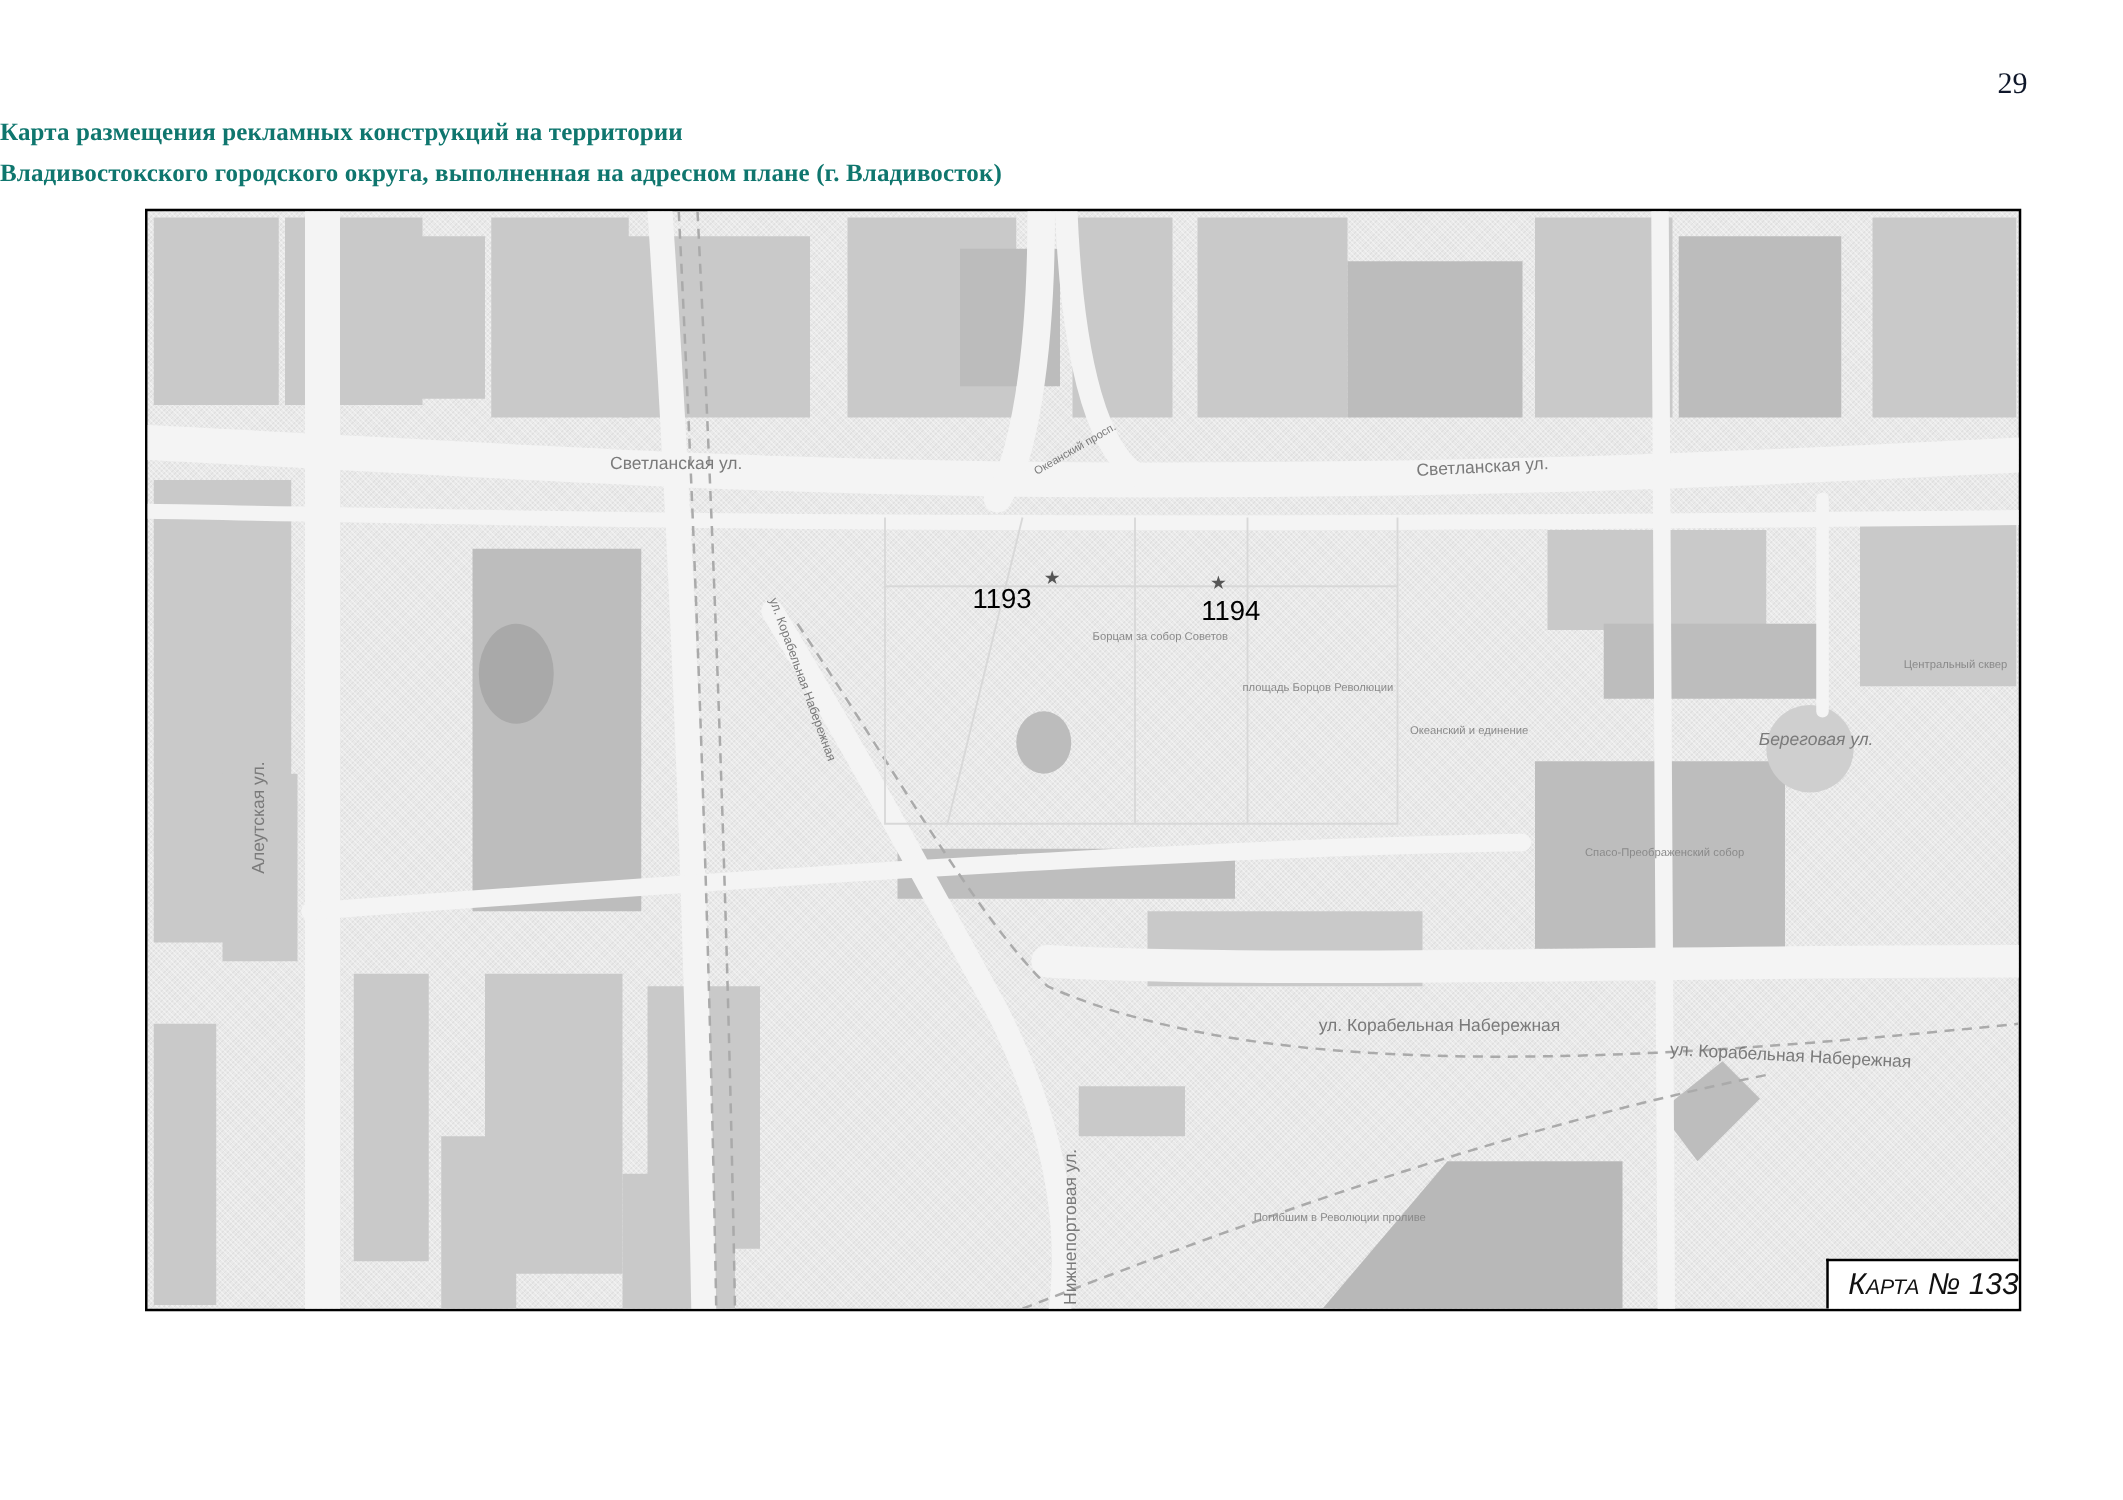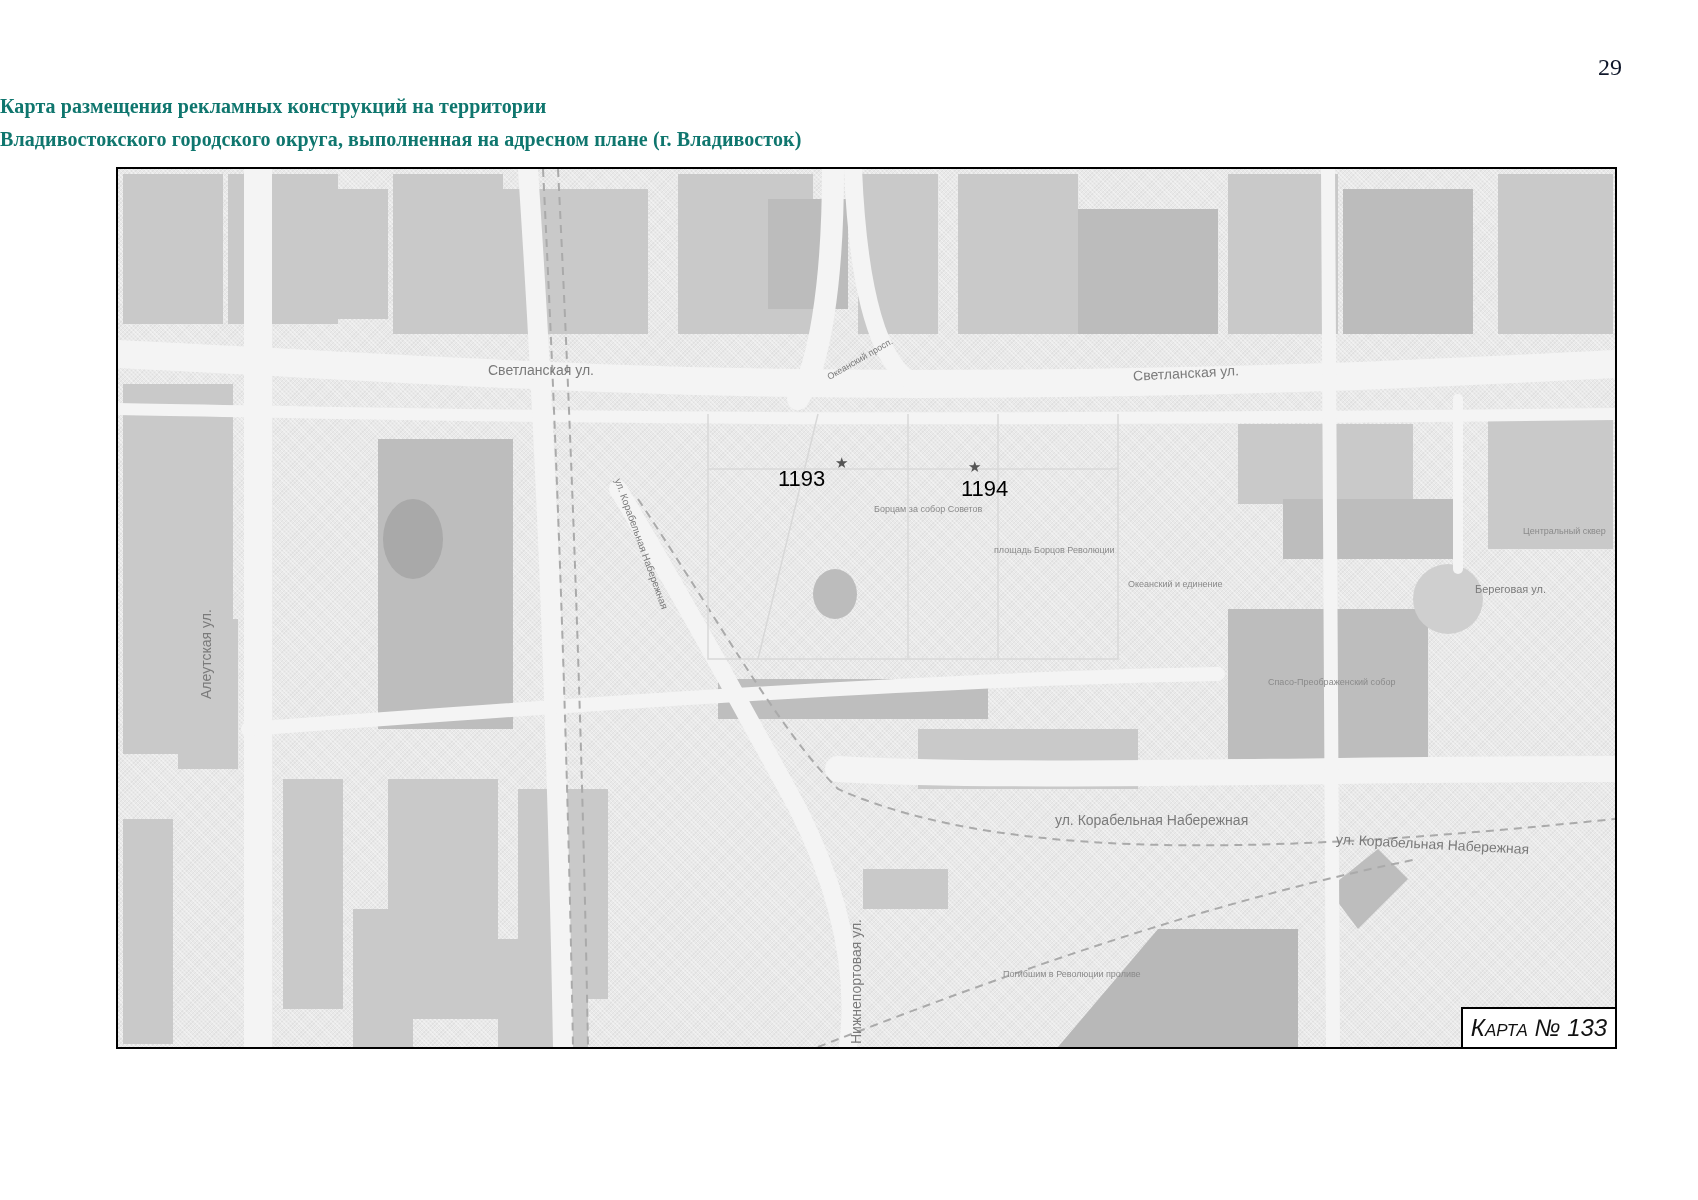--- a/index.html
+++ b/index.html
@@ -8,21 +8,21 @@
   .title{position:absolute;left:0;width:1698px;font-family:"Liberation Serif",serif;font-weight:bold;font-size:20px;color:#0f766e;letter-spacing:0.1px;}
   .t1{top:95px;} .t2{top:128px;}
   .map{position:absolute;left:116px;top:167px;width:1497px;height:878px;border:2px solid #000;background:#e9e9e9;overflow:hidden;
        background-image:repeating-linear-gradient(45deg,rgba(255,255,255,.35) 0 1px,transparent 1px 3px),repeating-linear-gradient(-45deg,rgba(0,0,0,.04) 0 1px,transparent 1px 3px);}
   .map svg{position:absolute;left:0;top:0;}
   .lbl{position:absolute;color:#7a7a7a;font-size:14px;white-space:nowrap;font-family:"Liberation Sans",sans-serif;}
   .small{font-size:9px;color:#8a8a8a;text-align:center;line-height:11px;}
   .marker{position:absolute;font-size:22px;color:#000;font-family:"Liberation Sans",sans-serif;}
   .star{position:absolute;font-size:15px;color:#555;line-height:15px;}
   .card{position:absolute;right:0;bottom:0;width:152px;height:38px;background:#fff;border-left:2px solid #000;border-top:2px solid #000;
-        font-style:italic;font-size:24px;color:#111;display:flex;align-items:center;justify-content:center;font-family:"Liberation Sans",sans-serif;}
+        font-style:italic;font-size:24px;color:#111;display:flex;align-items:center;justify-content:flex-end;font-family:"Liberation Sans",sans-serif;}
   .card .sc{font-variant:small-caps;}
 </style>
 </head>
 <body>
 
 <div class="page-num">29</div>
 <div class="title t1">Карта размещения рекламных конструкций на территории</div>
 <div class="title t2">Владивостокского городского округа, выполненная на адресном плане (г. Владивосток)</div>
 
 <div class="map">
@@ -93,21 +93,21 @@
     </g>
   </svg>
 
   <div class="lbl" style="left:370px;top:193px;">Светланская ул.</div>
   <div class="lbl" style="left:1015px;top:196px;transform:rotate(-3deg);">Светланская ул.</div>
   <div class="lbl" style="left:705px;top:185px;font-size:9px;transform:rotate(-30deg);">Океанский просп.</div>
   <div class="lbl" style="left:80px;top:530px;transform:rotate(-90deg);transform-origin:left top;">Алеутская ул.</div>
   <div class="lbl" style="left:505px;top:308px;font-size:10px;transform:rotate(70deg);transform-origin:left top;">ул. Корабельная Набережная</div>
   <div class="lbl" style="left:937px;top:643px;">ул. Корабельная Набережная</div>
   <div class="lbl" style="left:1218px;top:667px;transform:rotate(3deg);">ул. Корабельная Набережная</div>
-  <div class="lbl" style="left:1357px;top:414px;font-size:11px;">Береговая ул.</div>
+  <div class="lbl" style="left:1289px;top:414px;font-size:14px;font-style:italic;">Береговая ул.</div>
   <div class="lbl" style="left:730px;top:875px;transform:rotate(-90deg);transform-origin:left top;">Нижнепортовая ул.</div>
 
   <div class="lbl small" style="left:756px;top:335px;width:70px;">Борцам за собор Советов</div>
   <div class="lbl small" style="left:836px;top:376px;width:60px;margin-left:40px;">площадь Борцов Революции</div>
   <div class="lbl small" style="left:1010px;top:410px;width:60px;">Океанский и единение</div>
   <div class="lbl small" style="left:1150px;top:508px;width:80px;">Спасо-Преображенский собор</div>
   <div class="lbl small" style="left:1405px;top:325px;width:70px;margin-top:32px;">Центральный сквер</div>
   <div class="lbl small" style="left:885px;top:800px;width:70px;">Погибшим в Революции проливе</div>
 
   <div class="star" style="left:717px;top:286px;">★</div>

